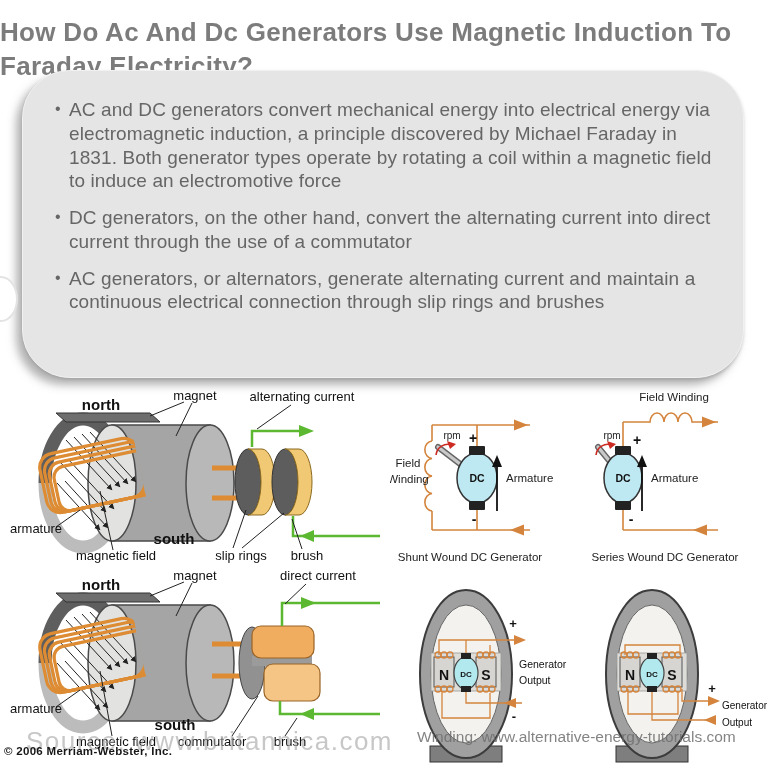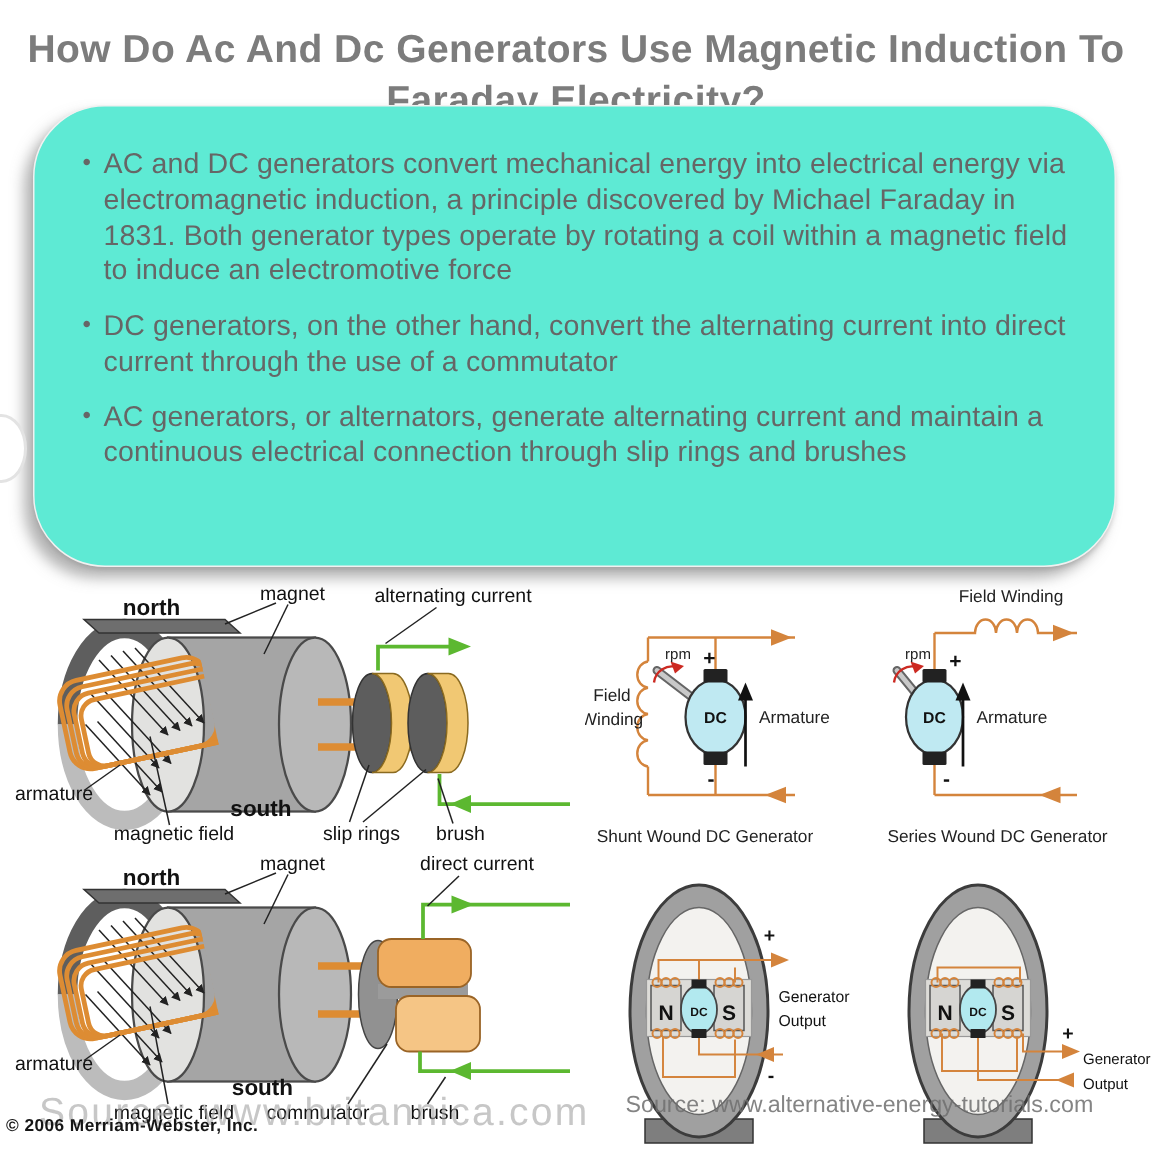--- a/index.html
+++ b/index.html
@@ -1,23 +1,23 @@
 <!DOCTYPE html>
 <html><head>
 <meta charset="utf-8">
 <style>
   html,body { margin:0; padding:0; background:#ffffff; }
   body { width:768px; height:768px; font-family:"Liberation Sans", sans-serif; overflow:hidden; }
   #canvas { position:relative; width:768px; height:768px; background:#fff; }
 
-  .title { position:absolute; top:16px; left:0; right:0; text-align:center;
+  .title { position:absolute; top:16px; left:0; right:0; 
            color:#7c7c7c; font-size:26px; font-weight:600; line-height:1.3; letter-spacing:.3px; }
 
   .info-box { position:absolute; left:22px; top:70px; width:722px; height:308px;
-              background:#5eead4; border-radius:48px; box-sizing:border-box;
+              background:#e5e5e5; border-radius:48px; box-sizing:border-box;
               padding:27px 30px 0 30px;
               box-shadow:-6px 7px 9px rgba(105,105,105,.5), 0 2px 3px rgba(160,160,160,.35);
               border:1px solid #f1f1f1; }
   .info-box ul { list-style:none; margin:0; padding:0; }
   .info-box li { position:relative; padding-left:16px; color:#666; font-size:19px;
                  line-height:1.25; margin-bottom:13px; letter-spacing:.1px; }
   .info-box li::before { content:"\2022"; position:absolute; left:2px; top:1px; font-size:16px; color:#666; }
 
   .panel { position:absolute; }
   svg text { font-family:"Liberation Sans", sans-serif; fill:#111; }
@@ -369,15 +369,15 @@
       <text x="282" y="110" text-anchor="middle" font-size="14" font-weight="bold">S</text>
       <text x="262" y="107" text-anchor="middle" font-size="8" font-weight="bold" fill="#0a3c5c">DC</text>
       <text x="322" y="123" text-anchor="middle" font-size="13" font-weight="bold" fill="#cc2a22">+</text>
       <text x="332" y="139" font-size="10">Generator</text>
       <text x="332" y="156" font-size="10">Output</text>
     </g>
   </svg>
 
   <div class="wm-brit">Source: www.britannica.com</div>
   <div class="wm-merriam">© 2006 Merriam-Webster, Inc.</div>
-  <div class="wm-alt">Source: www.alternative-energy-tutorials.com</div>
+  <div class="wm-alt">Winding: www.alternative-energy-tutorials.com</div>
 
 </div>
 
 </body></html>

